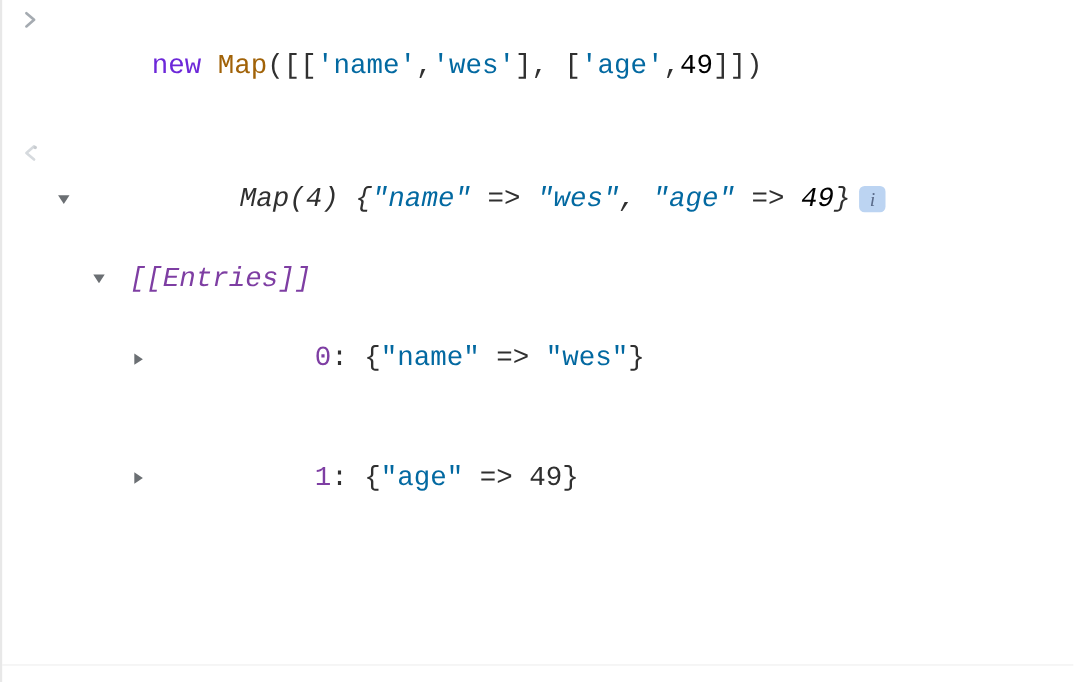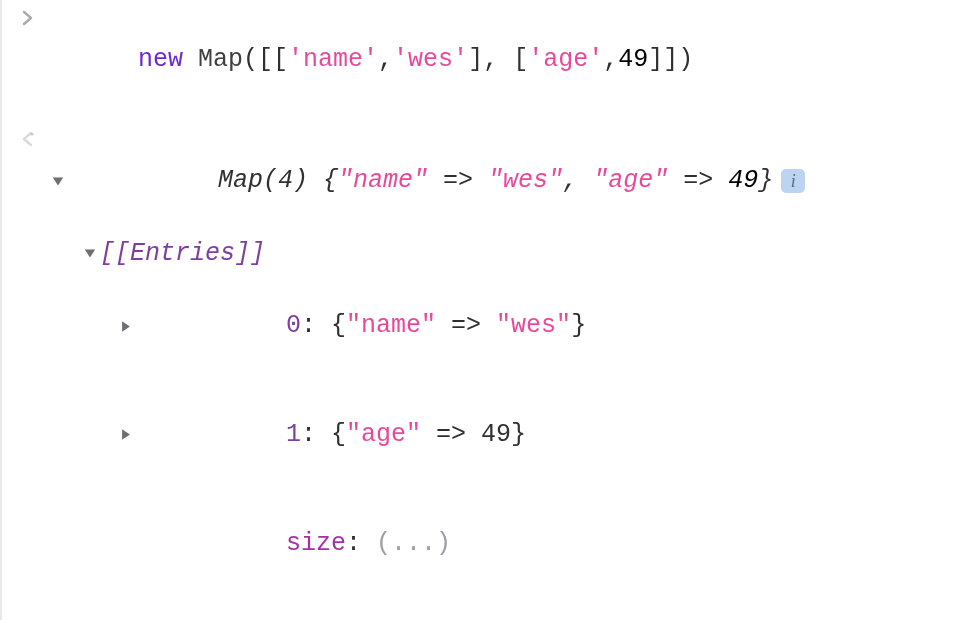--- a/index.html
+++ b/index.html
@@ -34,32 +34,32 @@
     padding-top: 4px;
     color: #bfc4c9;
   }
   .gutter svg { display: block; }
   .content {
     flex: 1 1 auto;
     padding-right: 10px;
   }
   .code { white-space: pre-wrap; word-break: break-word; }
   .kw-new { color: #6d28d9; }
-  .cls { color: #404040; }
+  .cls { color: #a16207; }
   .punct { color: #303030; }
-  .str { color: #ec4899; }
+  .str { color: #0369a1; }
   .num { color: #000000; }
   .prop-internal { color: #7e3ea3; }
   .prop-dim { color: #a531a9; }
   .italic { font-style: italic; }
   .dim { color: #9aa0a6; }
   .arrow { color: #303030; }
   .line { display: flex; align-items: center; }
   .line .tri { width: 20px; display: inline-flex; justify-content: center; color:#6b6f73; }
-  .indent1 { padding-left: 32px; }
+  .indent1 { padding-left: 32px; gap: 18px; }
   .indent2 { padding-left: 68px; }
   .info-icon {
     display: inline-flex;
     align-items: center;
     justify-content: center;
     width: 24px;
     height: 24px;
     border-radius: 5px;
     background: #bcd4f2;
     color: #5a6b8a;
@@ -132,26 +132,20 @@
         <span class="tri">
           <svg class="tri" viewBox="0 0 10 10">
               <path d="M2 1 L8 5 L2 9 Z" fill="#6b6f73"></path>
             </svg>
         </span>
         <span class="code">
           <span class="prop-internal">1</span><span class="punct">: </span><span class="punct">{</span><span class="str">"age"</span><span class="arrow"> =&gt; </span><span class="punct">49}</span>
         </span>
       </div>
 
-      <div class="line indent2">
-        <span class="tri"></span>
-        <span class="code">
-          <span class="prop-dim">size</span><span class="punct">: </span><span class="dim">(...)</span>
-        </span>
-      </div>
 
       <div class="line indent1">
 
         <span class="code">
           
         </span>
       </div>
     </div>
   </div>
 

